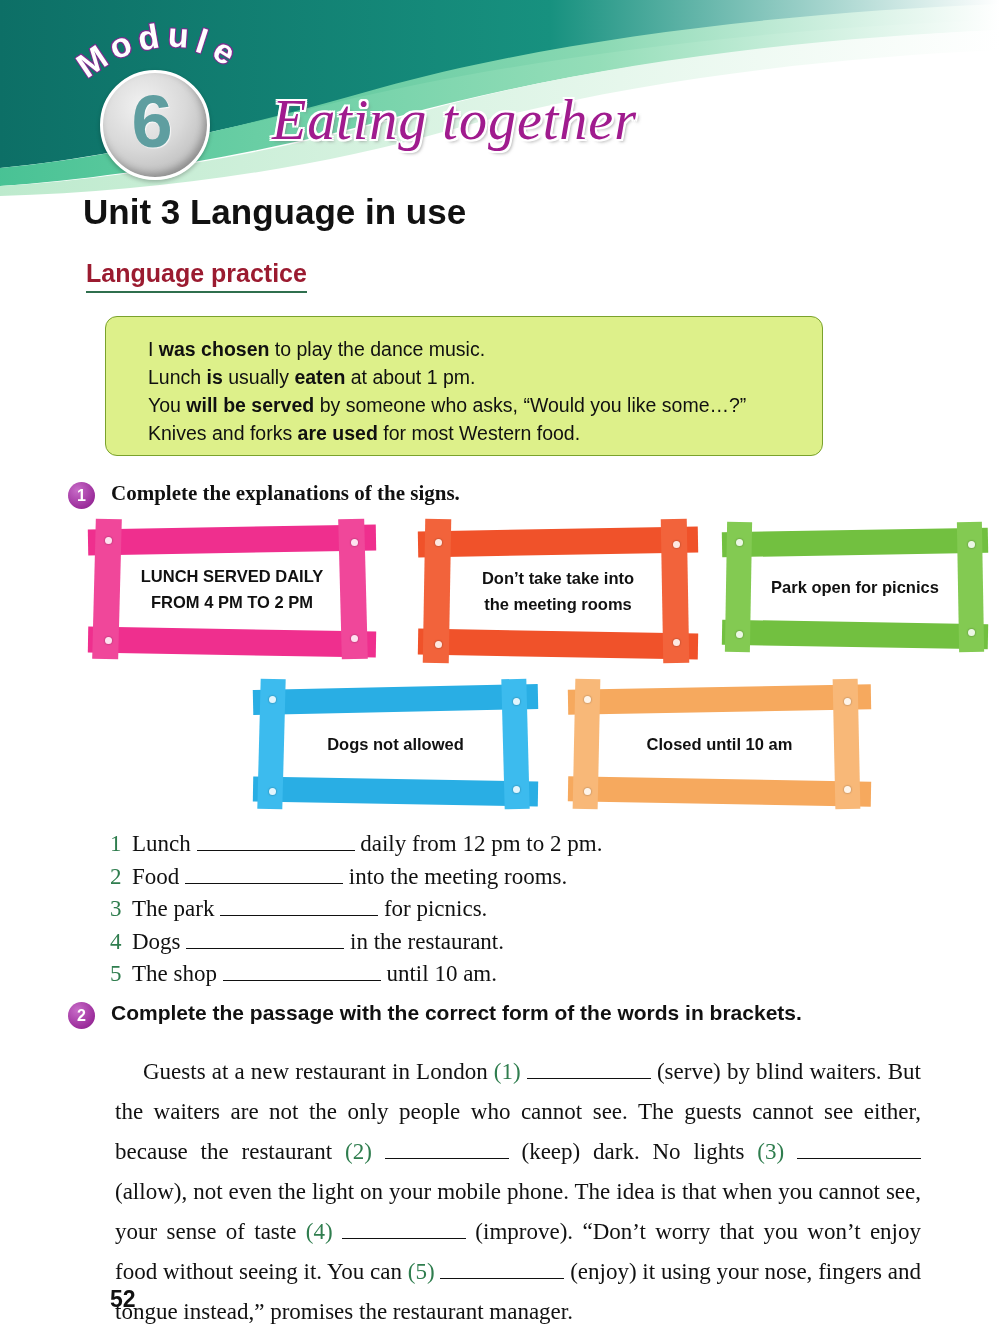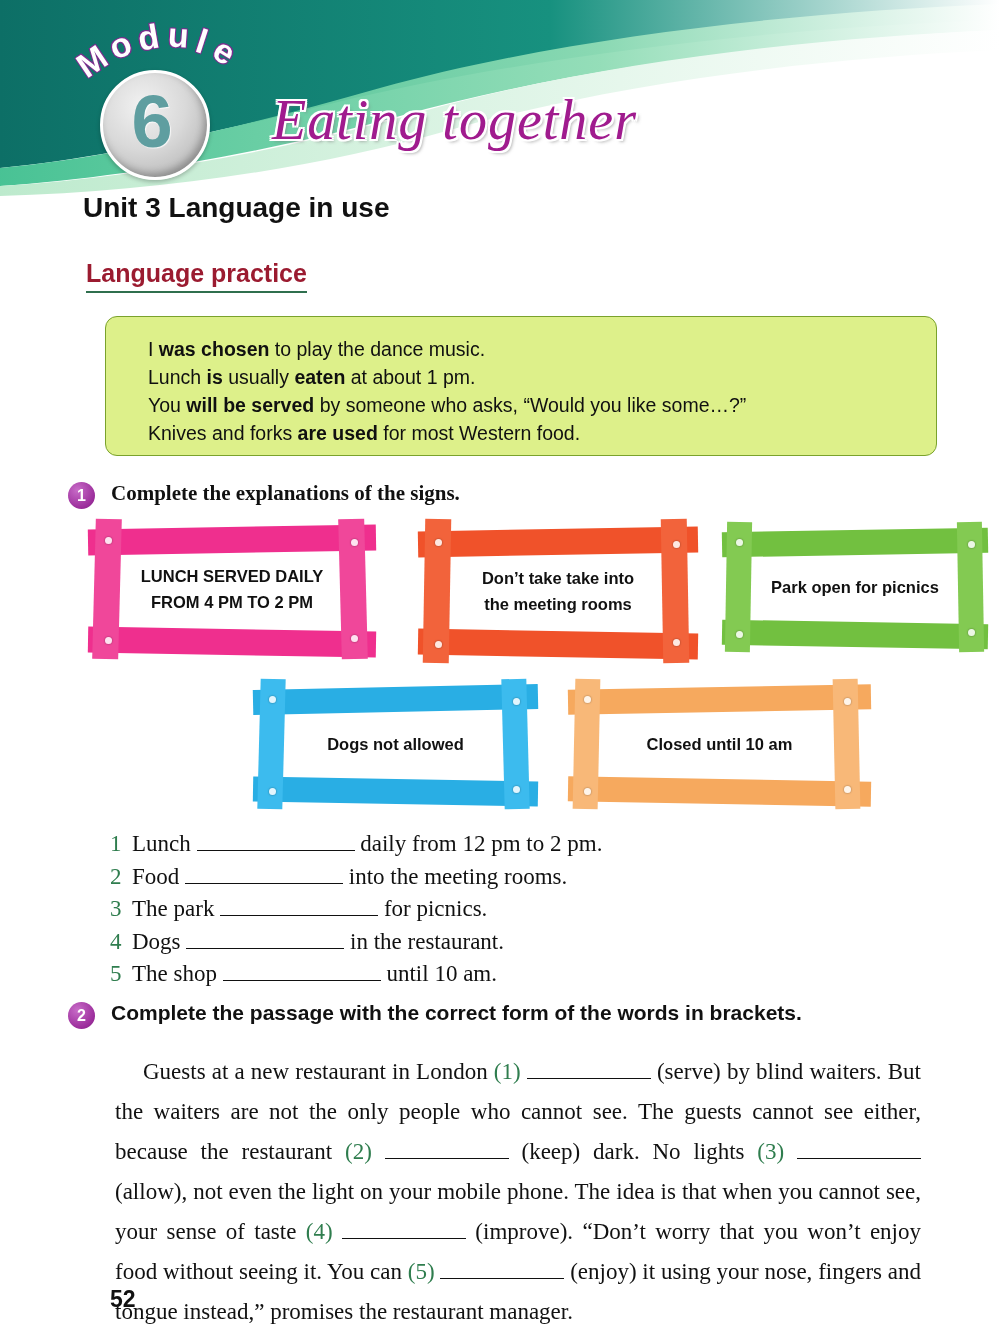--- a/index.html
+++ b/index.html
@@ -88,41 +88,41 @@
       3px 3px 3px rgba(120,120,120,0.5);
   }
 
   
   .unit-heading {
     position: absolute;
     left: 83px;
     top: 192px;
     font-family: "Liberation Sans", sans-serif;
     font-weight: bold;
-    font-size: 28px;
+    font-size: 35px;
     color: #111111;
   }
   .section-heading {
     position: absolute;
     left: 86px;
     top: 259px;
     font-family: "Liberation Sans", sans-serif;
     font-weight: bold;
     font-size: 25px;
     color: #9b1b30;
     padding-bottom: 3px;
     border-bottom: 2px solid #2f6f4e;
   }
 
   
   .grammar-box {
     position: absolute;
     left: 105px;
     top: 316px;
-    width: 832px;
+    width: 718px;
     height: 140px;
     background: #ddf08a;
     border: 1.5px solid #7aa22c;
     border-radius: 12px;
     box-sizing: border-box;
     padding: 18px 0 0 42px;
   }
   .grammar-line {
     font-family: "Liberation Sans", sans-serif;
     font-size: 19.5px;

